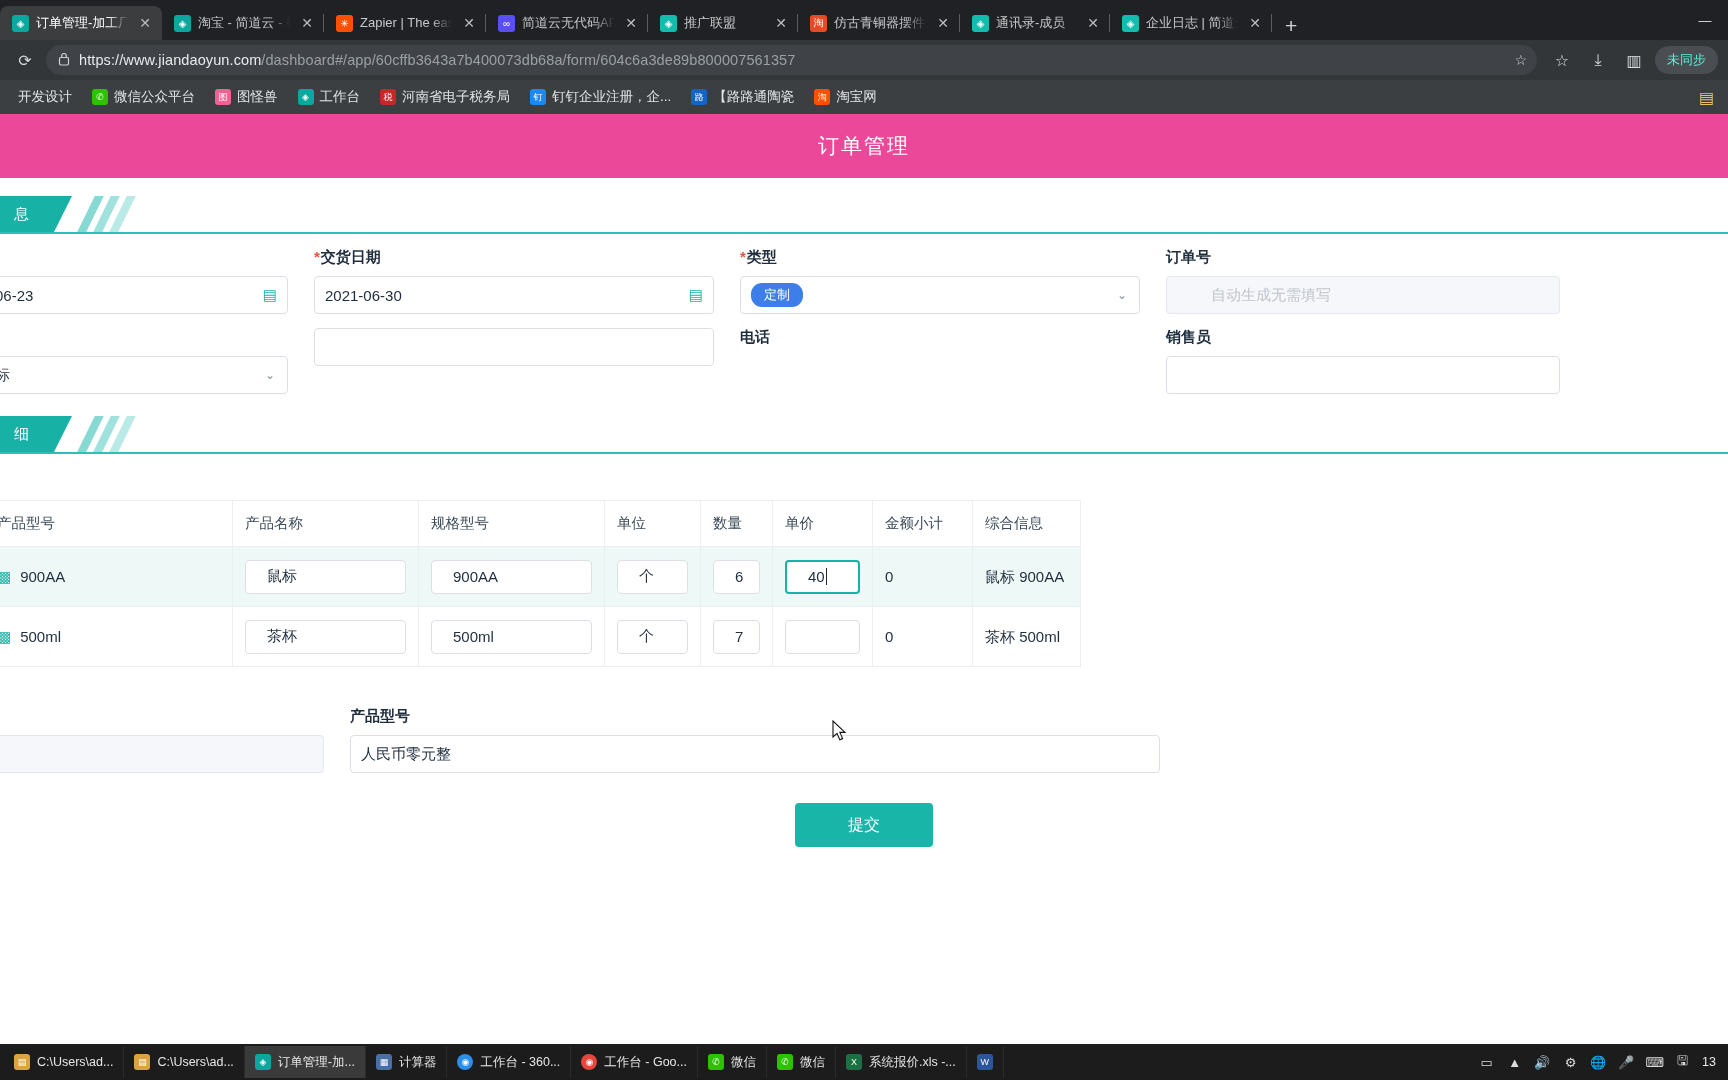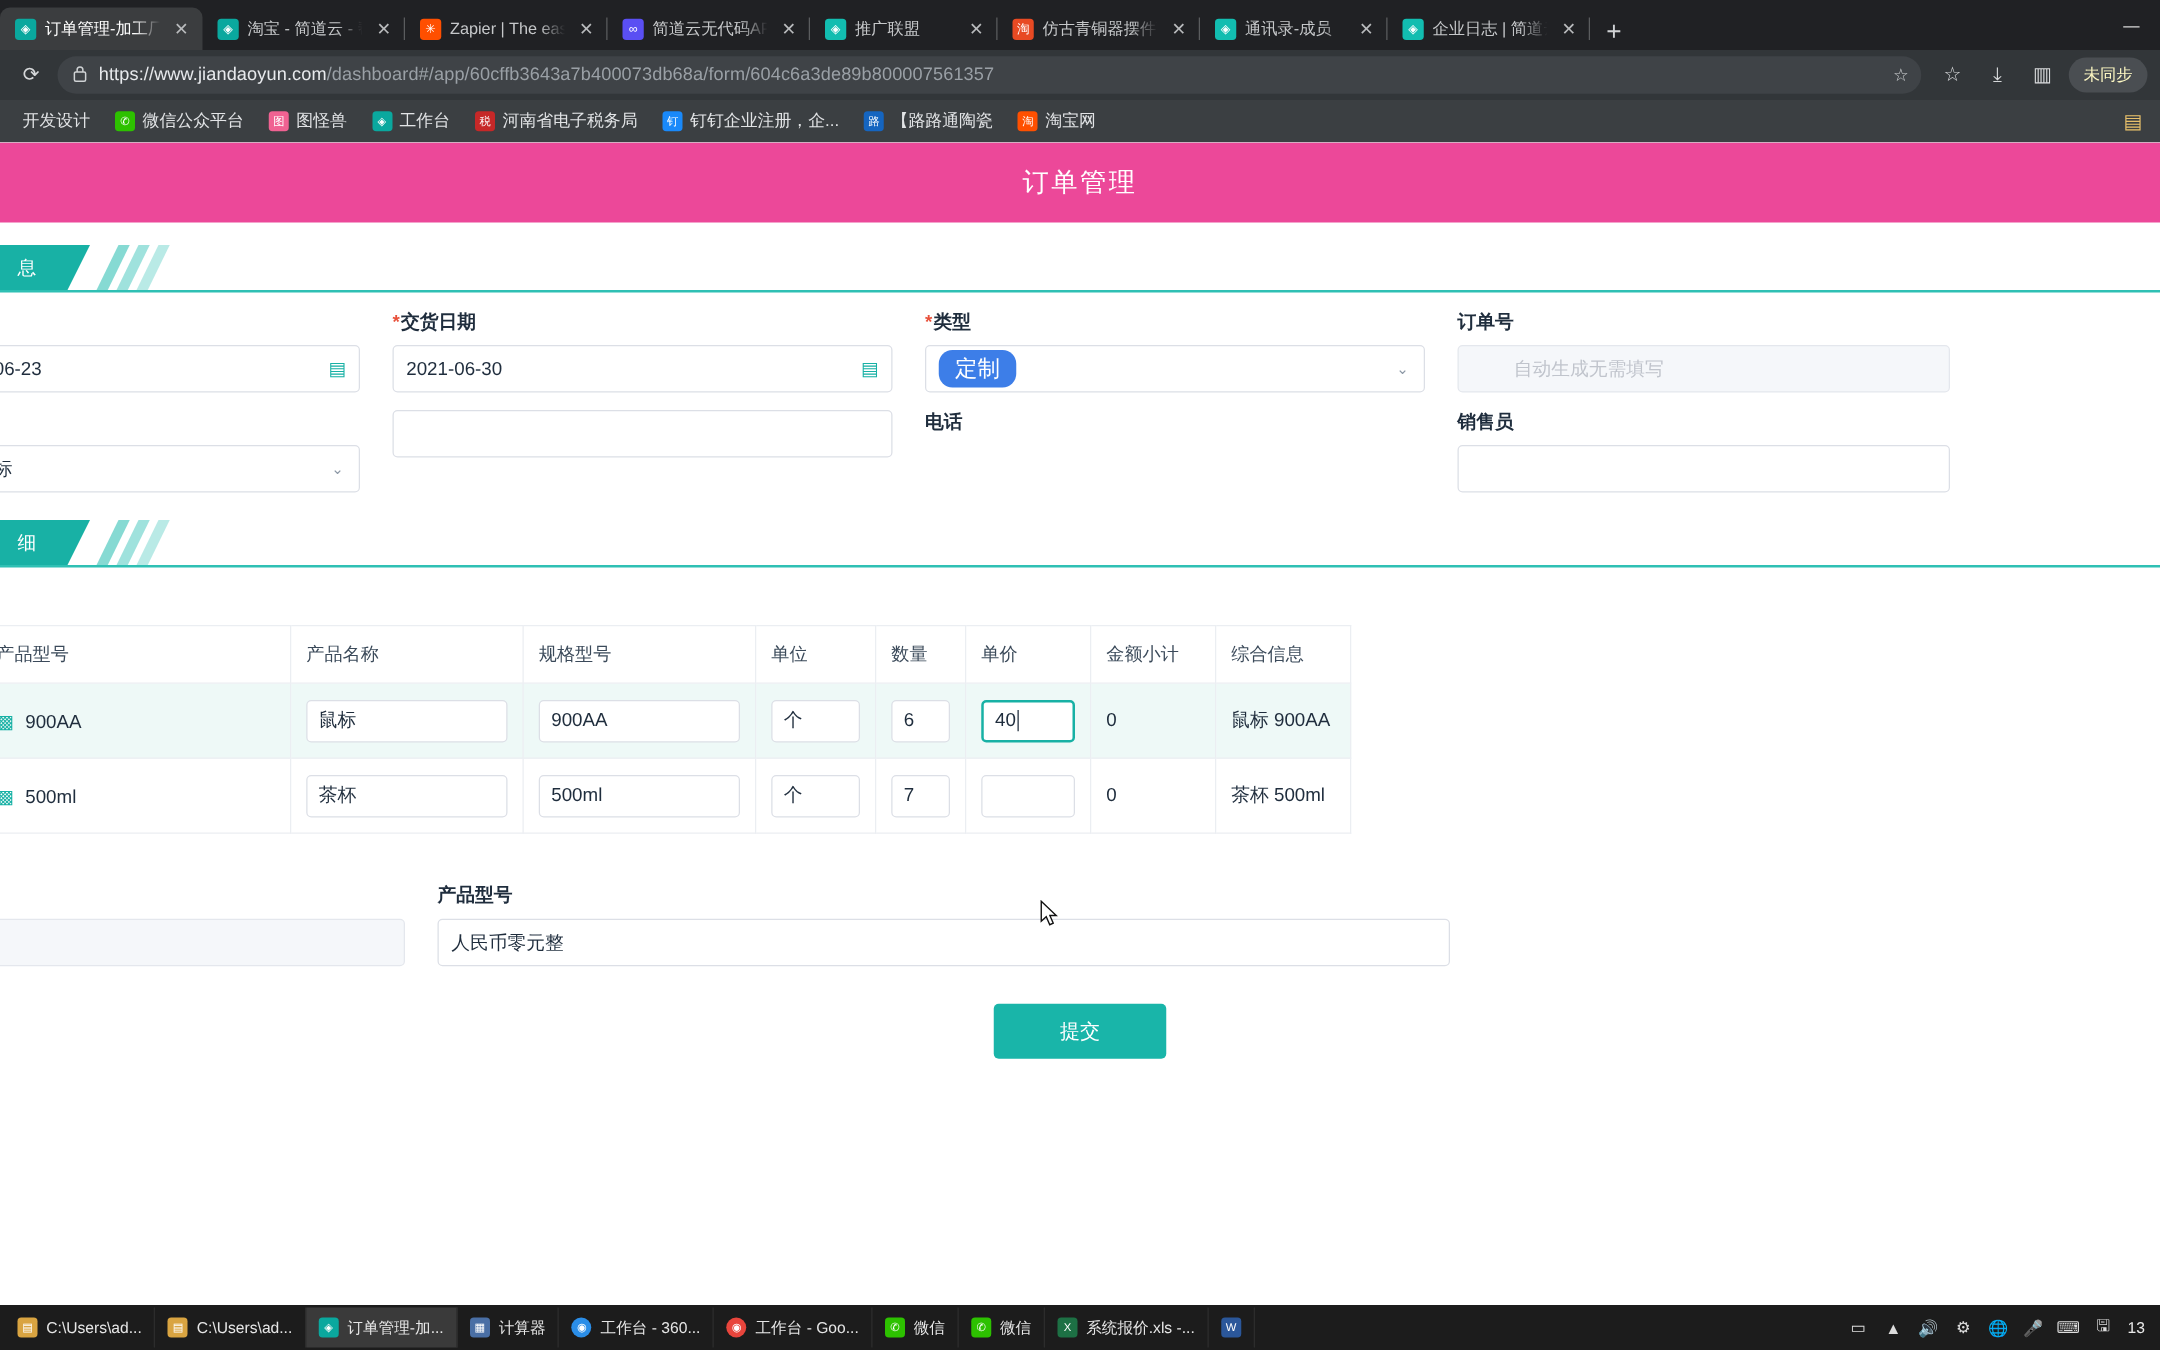--- a/index.html
+++ b/index.html
@@ -64,21 +64,21 @@
   .omnibox {
     flex: 1 1 auto; height: 30px; background: #3f4347; border-radius: 15px;
     display: flex; align-items: center; padding: 0 10px 0 12px; gap: 9px;
     margin-right: 4px;
   }
   .lock { font-size: 13px; color: #cfd2d4; }
   .url { font-size: 14.5px; color: #e8eaed; white-space: nowrap; overflow: hidden; flex: 1 1 auto; letter-spacing: .1px; }
   .url .dim { color: #9aa0a6; }
   .omni-star { color: #cfd2d4; font-size: 14px; }
   .profile-pill {
-    height: 28px; border-radius: 14px; background: #4a4e52; color: #fef9c3;
+    height: 28px; border-radius: 14px; background: #4a4e52; color: #5eead4;
     display: flex; align-items: center; gap: 6px; padding: 0 12px; font-size: 13px;
     white-space: nowrap;
   }
 
   .bookmarks {
     height: 34px; background: #3b3f42; display: flex; align-items: center;
     gap: 0; padding: 0 8px; flex: 0 0 34px; position: relative;
   }
   .bm { display: flex; align-items: center; gap: 6px; padding: 0 10px; color: #e2e4e6; font-size: 13.5px; white-space: nowrap; }
   .bm-ico { width: 16px; height: 16px; border-radius: 3px; flex: 0 0 16px; display: flex; align-items: center; justify-content: center; font-size: 9px; color: #fff; }
@@ -121,40 +121,40 @@
   .ctl {
     height: 38px; border: 1px solid #dcdfe6; border-radius: 4px; background: #fff;
     display: flex; align-items: center; padding: 0 10px; font-size: 15px; color: #1f2d3d;
     position: relative;
   }
   .ctl.readonly { background: #f5f7fa; border-color: #e4e7ed; padding-left: 44px; }
   .ctl .ph { color: #c0c4cc; }
   .cal-ico { position: absolute; right: 10px; color: #18b1a5; font-size: 15px; }
   .chev { position: absolute; right: 12px; color: #8b97a5; font-size: 12px; }
   .tag-blue {
-    background: #3d7ee8; color: #fff; font-size: 18px; border-radius: 11px;
+    background: #3d7ee8; color: #fff; font-size: 13px; border-radius: 11px;
     padding: 3px 13px; line-height: 1.35;
   }
 
   
   .tbl-wrap { margin-top: 10px; }
   .tbl { border-collapse: collapse; table-layout: fixed; }
   .tbl th {
     height: 46px; background: #fff; border: 1px solid #ebeef2;
     font-weight: normal; font-size: 14.5px; color: #3b4a5a; text-align: left;
     padding: 0 12px;
   }
   .tbl td {
     height: 60px; border: 1px solid #ebeef2; padding: 0 12px; font-size: 15px; color: #1f2d3d;
     vertical-align: middle;
   }
   .tbl tr.hl td { background: #eef9f7; }
   .cellinput {
     height: 34px; border: 1px solid #dcdfe6; border-radius: 4px; background: #fff;
-    display: flex; align-items: center; padding: 0 9px; font-size: 15px; color: #1f2d3d;
+    display: flex; align-items: center; padding: 0 21px; font-size: 15px; color: #1f2d3d;
   }
   .cellinput.focus { border: 2px solid #18b1a5; }
   .caret { display: inline-block; width: 1px; height: 17px; background: #1f2d3d; margin-left: 1px; }
   .rowicon { color: #18b1a5; font-size: 15px; margin-right: 9px; }
   .pname { line-height: 1.18; }
 
   .submit-wrap { display: flex; justify-content: center; margin-top: 30px; }
   .submit {
     width: 138px; height: 44px; background: #19b5a9; color: #fff; font-size: 16px;
     border-radius: 4px; display: flex; align-items: center; justify-content: center;

